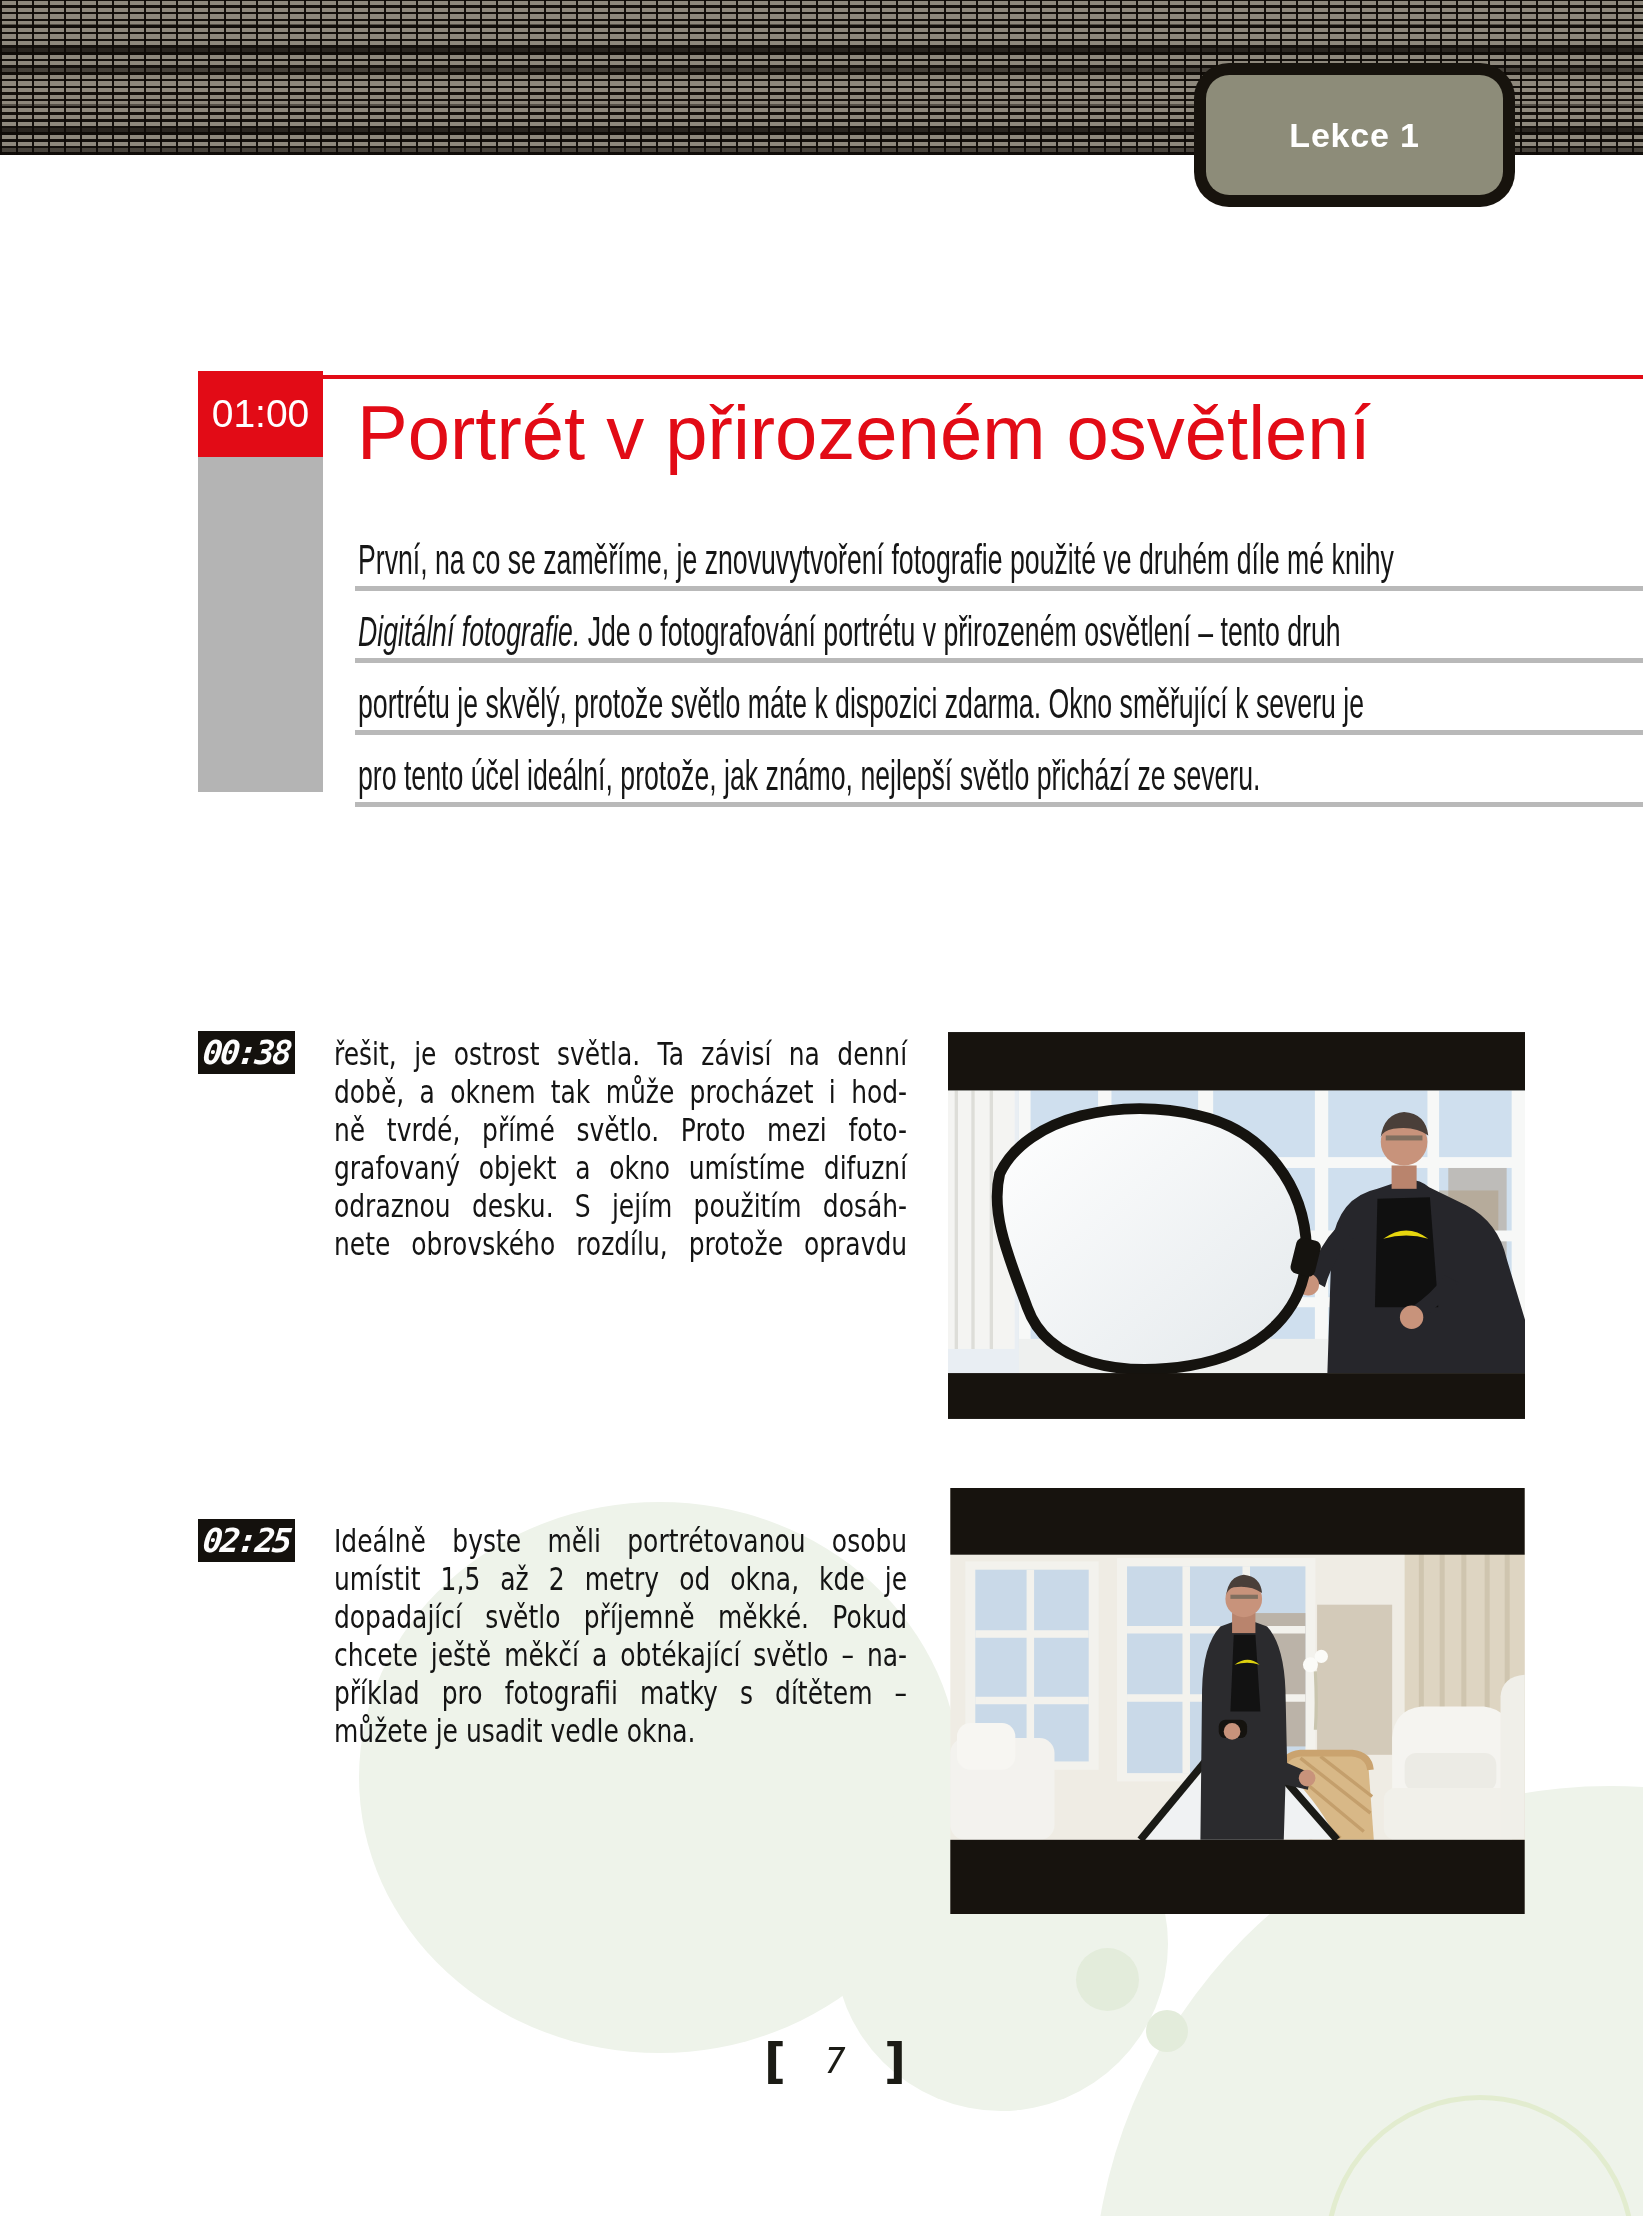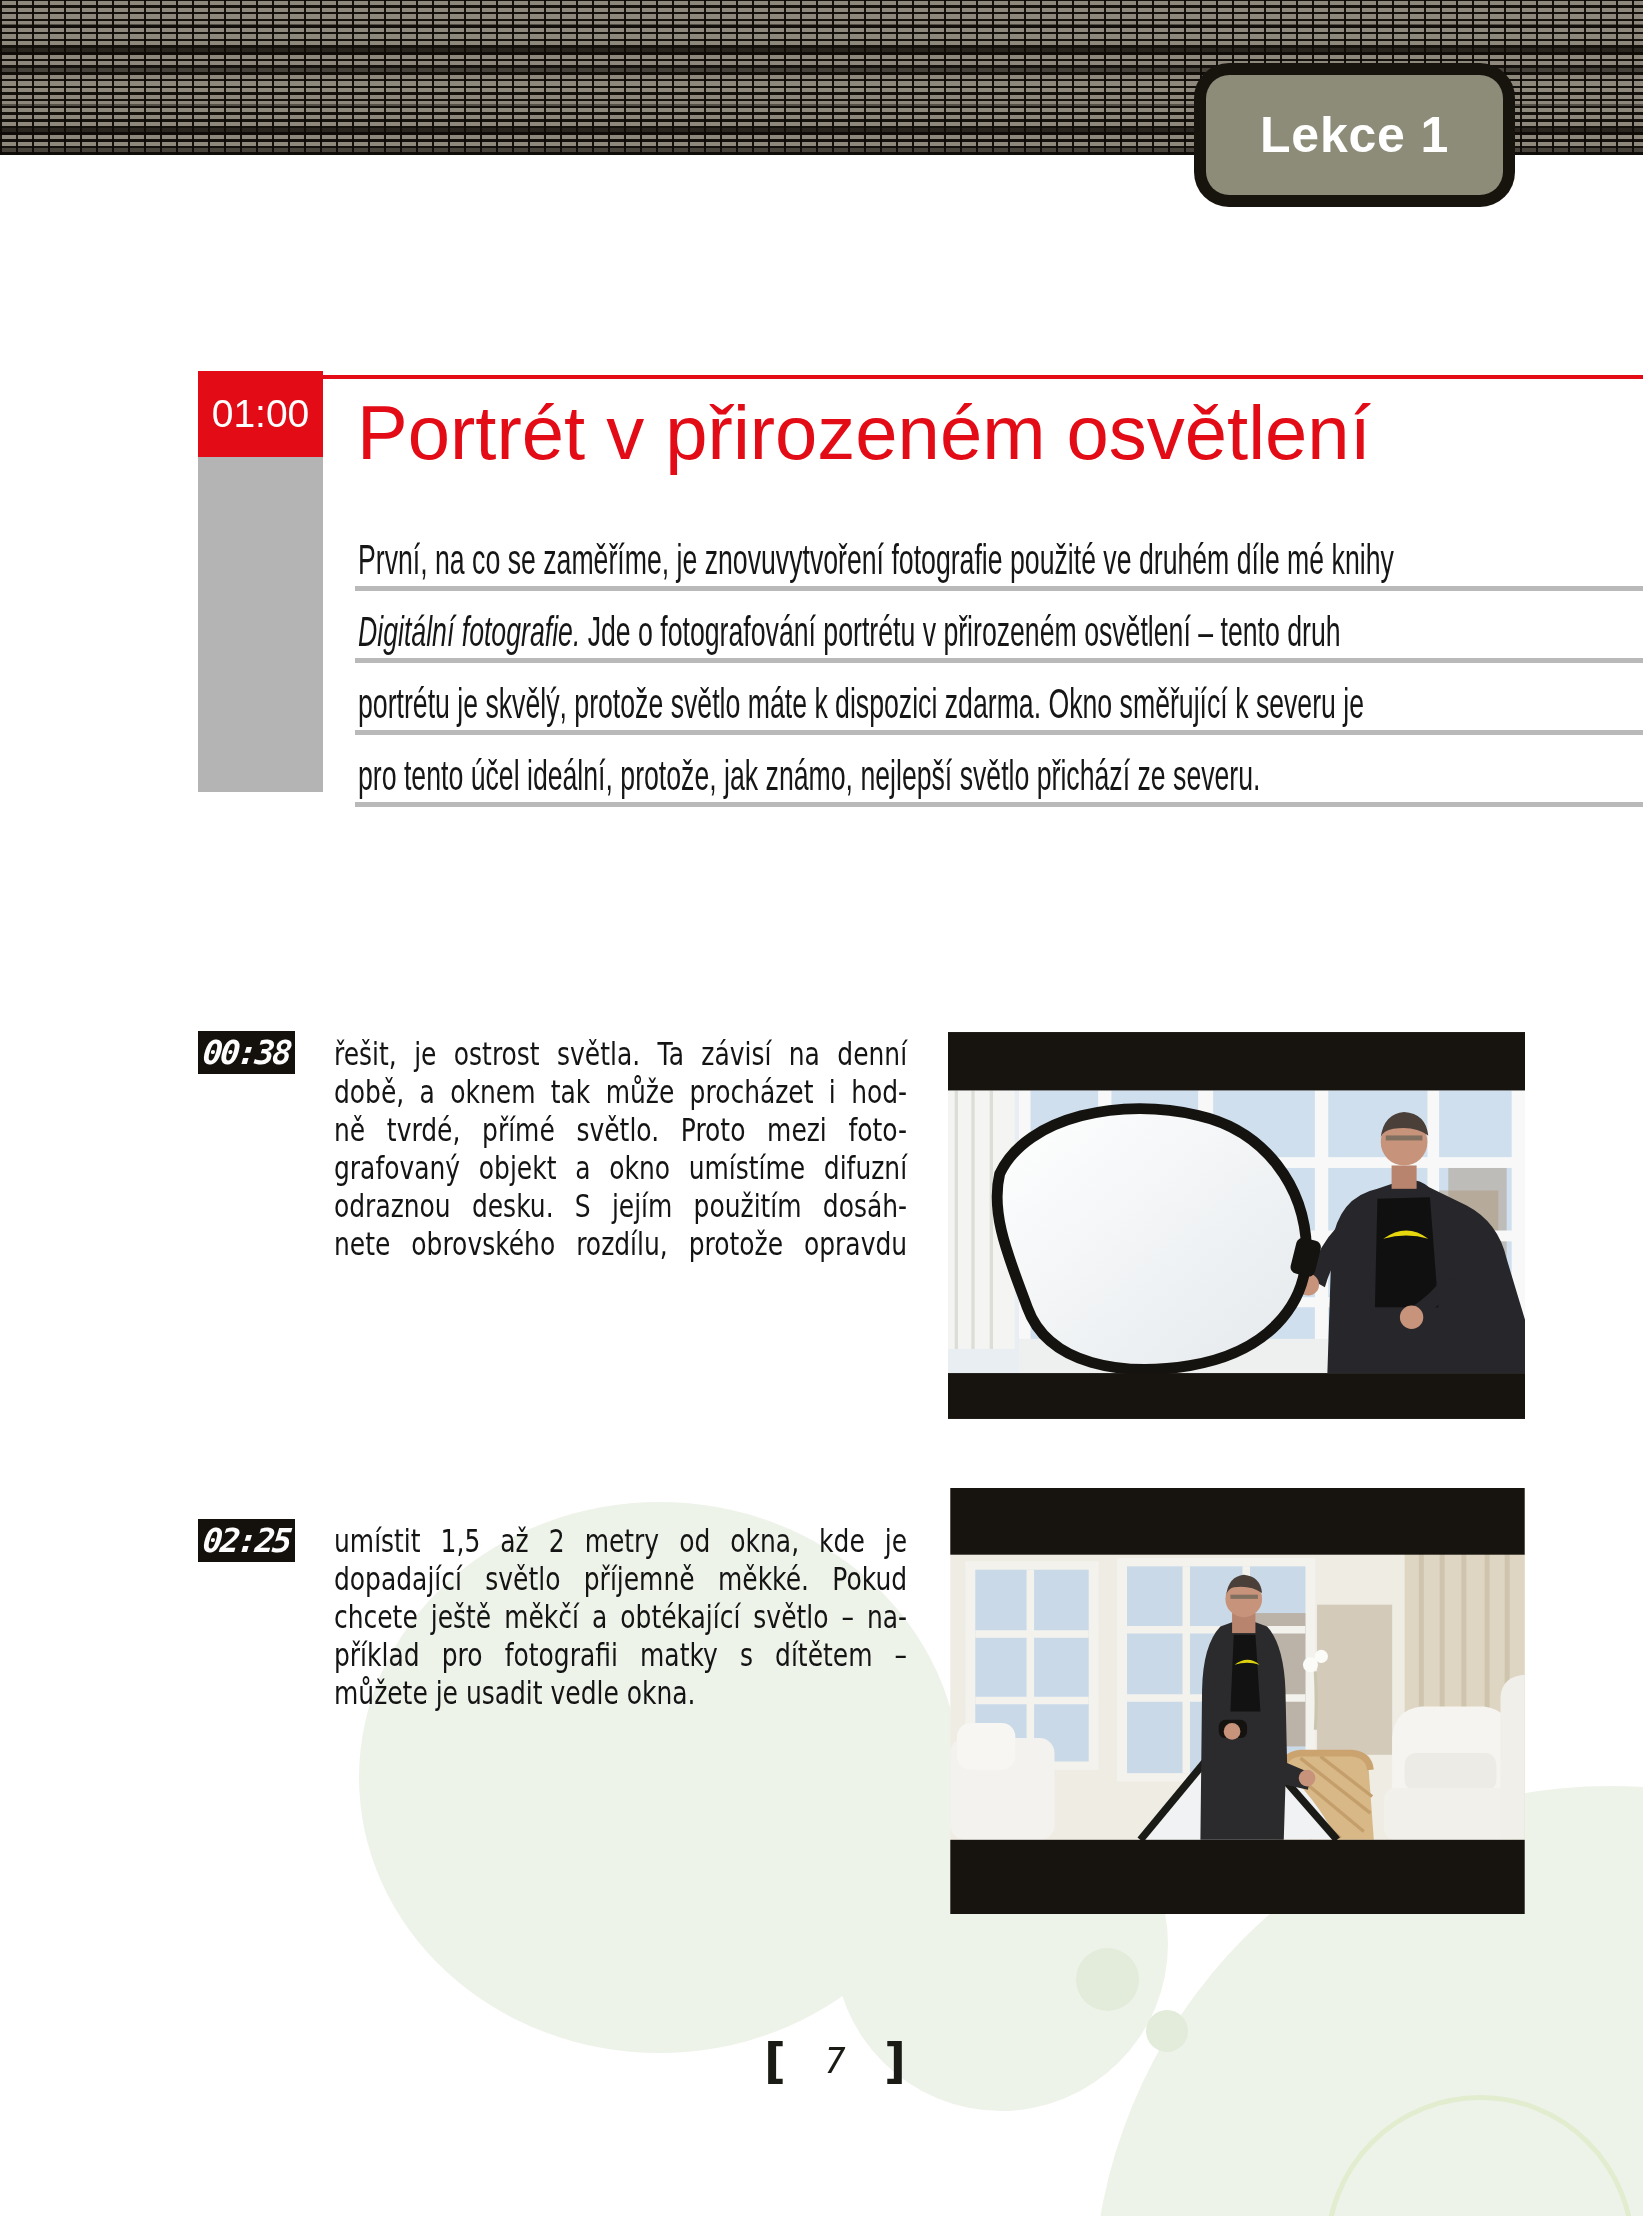--- a/index.html
+++ b/index.html
@@ -7,21 +7,21 @@
         font-family:"Liberation Sans",sans-serif;color:#1a1a1a;}
   
   .band{position:absolute;left:0;top:0;width:1644px;height:155px;background-color:#8e887c;
     background-image:
       repeating-linear-gradient(0deg, rgba(14,10,6,.55) 0 6.7px, rgba(14,10,6,0) 6.7px 20px, rgba(14,10,6,.78) 20px 27px, rgba(14,10,6,0) 27px 47px, rgba(14,10,6,.45) 47px 51px, rgba(14,10,6,0) 51px 80px),
       repeating-linear-gradient(0deg, rgba(14,10,6,.95) 0 2.5px, rgba(14,10,6,0) 2.5px 6.7px),
       repeating-linear-gradient(90deg, rgba(14,10,6,.95) 0 2.5px, rgba(14,10,6,0) 2.5px 16px);}
   .badge{position:absolute;left:1194px;top:63px;width:321px;height:144px;background:#17130d;border-radius:35px;}
   .badge-inner{position:absolute;left:11.7px;top:11.7px;right:11.7px;bottom:11.7px;background:#8d8c79;border-radius:23.4px;
     display:flex;align-items:center;justify-content:center;}
-  .badge-inner span{color:#fff;font-weight:bold;font-size:50px;letter-spacing:0.8px;}
+  .badge-inner span{color:#fff;font-weight:bold;font-size:34px;letter-spacing:0.8px;}
   
   .circ{position:absolute;border-radius:50%;}
   
   .red-line{position:absolute;left:323px;top:375px;width:1321px;height:4.2px;background:#e20b16;}
   .red-box{position:absolute;left:198px;top:371px;width:125px;height:86px;background:#e20b16;
     display:flex;align-items:center;justify-content:center;}
   .red-box span{color:#fff;font-weight:normal;font-size:39px;}
   .gray-col{position:absolute;left:198px;top:457px;width:125px;height:335px;background:#b4b4b4;}
   .chapter-title{position:absolute;left:357px;top:393px;font-size:76px;line-height:79px;color:#e20b16;white-space:nowrap;}
   
@@ -167,20 +167,23 @@
       <rect x="0" y="0" width="692" height="70" fill="#17130e"></rect>
       <rect x="0" y="409" width="692" height="55" fill="#17130e"></rect>
     </svg>
   </div>
 
   <div class="lcd" style="left:198px;top:1519px;">
     <span>02:25</span>
   </div>
   <div class="bodycol" style="top:1522px;">
     <div class="jline">
+        <span>Ideálně byste měli portrétovanou osobu</span>
+      </div>
+    <div class="jline">
         <span>umístit 1,5 až 2 metry od okna, kde je</span>
       </div>
     <div class="jline">
         <span>dopadající světlo příjemně měkké. Pokud</span>
       </div>
     <div class="jline">
         <span>chcete ještě měkčí a obtékající světlo – na-</span>
       </div>
     <div class="jline">
         <span>příklad pro fotografii matky s dítětem –</span>

